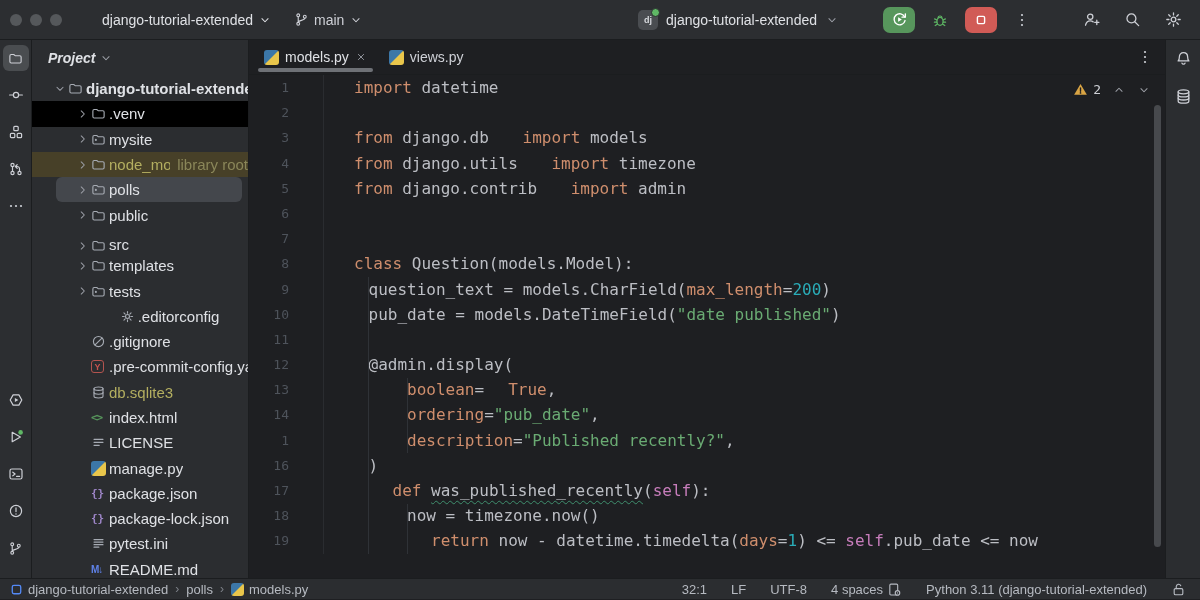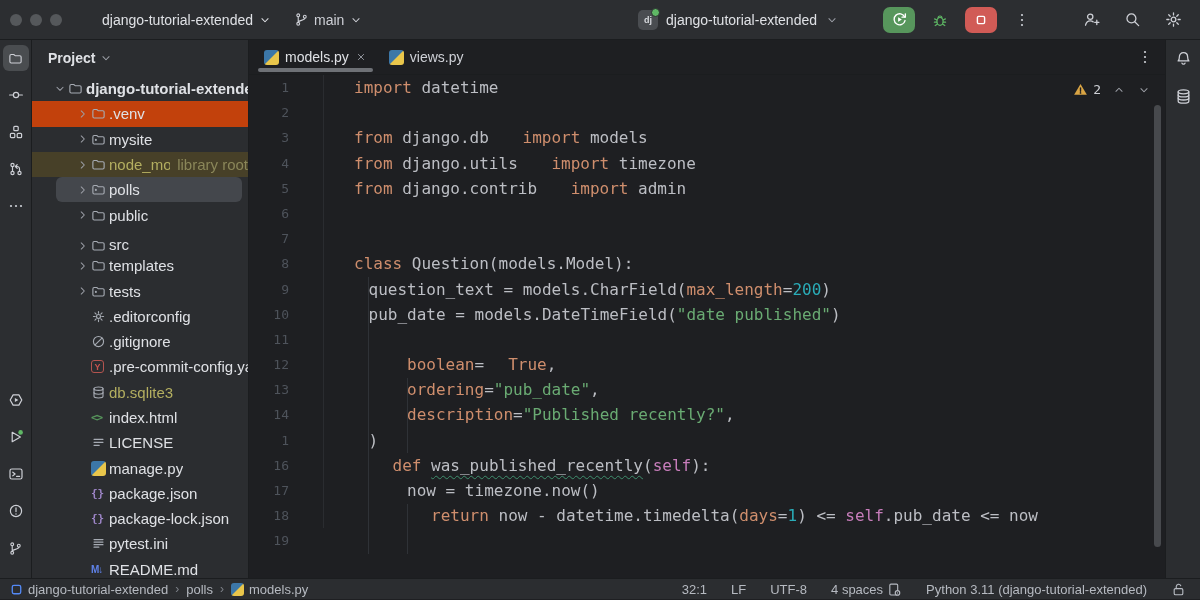--- a/index.html
+++ b/index.html
@@ -38,29 +38,29 @@
   .strip { width:32px; background:#2c2e31; border-right:1px solid #1b1d1f;
     display:flex; flex-direction:column; align-items:center; padding-top:5px; padding-bottom:6px; flex:none; }
   .strip-btn { width:26px; height:26px; border-radius:6px; display:flex; align-items:center;
     justify-content:center; margin-bottom:11px; color:#ced0d6; }
   .strip-btn.active { background:#4a4d50; }
   .strip-btn.mt-auto { margin-top:auto; }
 
   
   .project { width:217px; background:#2b2d30; border-right:1px solid #1b1d1f; overflow:hidden; flex:none; }
   .pheader { height:36px; display:flex; align-items:center; gap:4px; padding-left:16px;
-    font-size:14px; font-weight:bold; color:#dfe1e5; }
+    font-size:14px; font-weight:bold; color:#dfe1e5;font-style:italic; }
   .trow { height:25.3px; display:flex; align-items:center; white-space:nowrap; font-size:15px; color:#dfe1e5; cursor:default; }
   .trow .tchev { width:16px; flex:none; display:flex; align-items:center; justify-content:center; color:#9da0a8; }
   .trow .ticon { width:18px; flex:none; display:flex; align-items:center; color:#a6abb3; }
   .tlabel { overflow:hidden; }
   .tlabel.bold { font-weight:bold; }
   .tlabel.olive { color:#b3ae60; }
   .tsuffix { color:#8a8659; margin-left:7px; }
-  .row-excluded { background:#c2410c; }
+  .row-excluded { background:#000000; }
   .row-library  { background:#474028; }
   .row-selected { background:#44474c; border-radius:6px; }
 
   
   .editor { flex:1; min-width:0; display:flex; flex-direction:column; background:#1e1f22; }
   .tabbar { height:35px; flex:none; display:flex; align-items:center; border-bottom:1px solid #1b1d1f; padding-left:4px; }
   .tab { height:100%; display:flex; align-items:center; gap:6px; padding:0 11px; position:relative;
     font-size:14px; color:#ced0d6; cursor:default; }
   .tab.active { color:#dfe1e5; }
   .tab.active::after { content:""; position:absolute; left:5px; right:5px; bottom:2px; height:4px;
@@ -444,21 +444,21 @@
             <span class="ticon">
               <span class="icon">
                 <svg width="15" height="15" viewBox="0 0 16 16" fill="none" stroke="currentColor" stroke-width="1.2" stroke-linecap="round" stroke-linejoin="round">
                   <path d="M2 5.2c0-.8.6-1.5 1.4-1.5h2.7L7.6 5h5c.8 0 1.4.7 1.4 1.5v4.8c0 .8-.6 1.5-1.4 1.5H3.4c-.8 0-1.4-.7-1.4-1.5z"></path>
                   <circle cx="5.2" cy="8.4" r="1.1" fill="currentColor" stroke="none"></circle>
                 </svg>
               </span>
             </span>
             <span class="tlabel">tests</span>
           </div>
-          <div class="trow" style="padding-left: 43px;">
+          <div class="trow" style="padding-left: 43px; justify-content: center;">
             <span class="tchev"></span>
             <span class="ticon">
               <span class="icon">
                 <svg width="15" height="15" viewBox="0 0 16 16" fill="none" stroke="currentColor" stroke-width="1.2" stroke-linecap="round" stroke-linejoin="round">
                   <circle cx="8" cy="8" r="2.1"></circle>
                   <path d="M8 2.6v1.9M8 11.5v1.9M2.6 8h1.9M11.5 8h1.9M4.2 4.2l1.3 1.3M10.5 10.5l1.3 1.3M11.8 4.2l-1.3 1.3M5.5 10.5l-1.3 1.3"></path>
                 </svg>
               </span>
             </span>
             <span class="tlabel">.editorconfig</span>
@@ -605,20 +605,21 @@
             <div class="line"></div>
             <div class="line"><span class="tk-kw">from</span><span class="tk-pl"> django.db </span><span class="tk-kw">import</span><span class="tk-pl"> models</span></div>
             <div class="line"><span class="tk-kw">from</span><span class="tk-pl"> django.utils </span><span class="tk-kw">import</span><span class="tk-pl"> timezone</span></div>
             <div class="line"><span class="tk-kw">from</span><span class="tk-pl"> django.contrib </span><span class="tk-kw">import</span><span class="tk-pl"> admin</span></div>
             <div class="line"></div>
             <div class="line"></div>
             <div class="line"><span class="tk-kw">class</span><span class="tk-pl"> Question(models.Model):</span></div>
             <div class="line"><span class="tk-pl">    question_text = models.CharField(</span><span class="tk-arg">max_length</span><span class="tk-pl">=</span><span class="tk-num">200</span><span class="tk-pl">)</span></div>
             <div class="line"><span class="tk-pl">    pub_date = models.DateTimeField(</span><span class="tk-str">"date published"</span><span class="tk-pl">)</span></div>
             <div class="line"></div>
+            <div class="line"><span class="tk-pl">    @admin.display(</span></div>
             <div class="line"><span class="tk-pl">        </span><span class="tk-arg">boolean</span><span class="tk-pl">=</span><span class="tk-kw">True</span><span class="tk-pl">,</span></div>
             <div class="line"><span class="tk-pl">        </span><span class="tk-arg">ordering</span><span class="tk-pl">=</span><span class="tk-str">"pub_date"</span><span class="tk-pl">,</span></div>
             <div class="line"><span class="tk-pl">        </span><span class="tk-arg">description</span><span class="tk-pl">=</span><span class="tk-str">"Published recently?"</span><span class="tk-pl">,</span></div>
             <div class="line"><span class="tk-pl">    )</span></div>
             <div class="line"><span class="tk-pl">    </span><span class="tk-kw">def</span><span class="tk-pl"> </span><span class="tk-fn">was_published_recently</span><span class="tk-pl">(</span><span class="tk-slf">self</span><span class="tk-pl">):</span></div>
             <div class="line"><span class="tk-pl">        now = timezone.now()</span></div>
             <div class="line"><span class="tk-pl">        </span><span class="tk-kw">return</span><span class="tk-pl"> now - datetime.timedelta(</span><span class="tk-arg">days</span><span class="tk-pl">=</span><span class="tk-num">1</span><span class="tk-pl">) &lt;= </span><span class="tk-slf">self</span><span class="tk-pl">.pub_date &lt;= now</span></div>
           </div>
         <div class="guide" style="left:119px; top:202px; height:277px;"></div>
         <div class="guide" style="left:158px; top:303px; height:75px;"></div>

